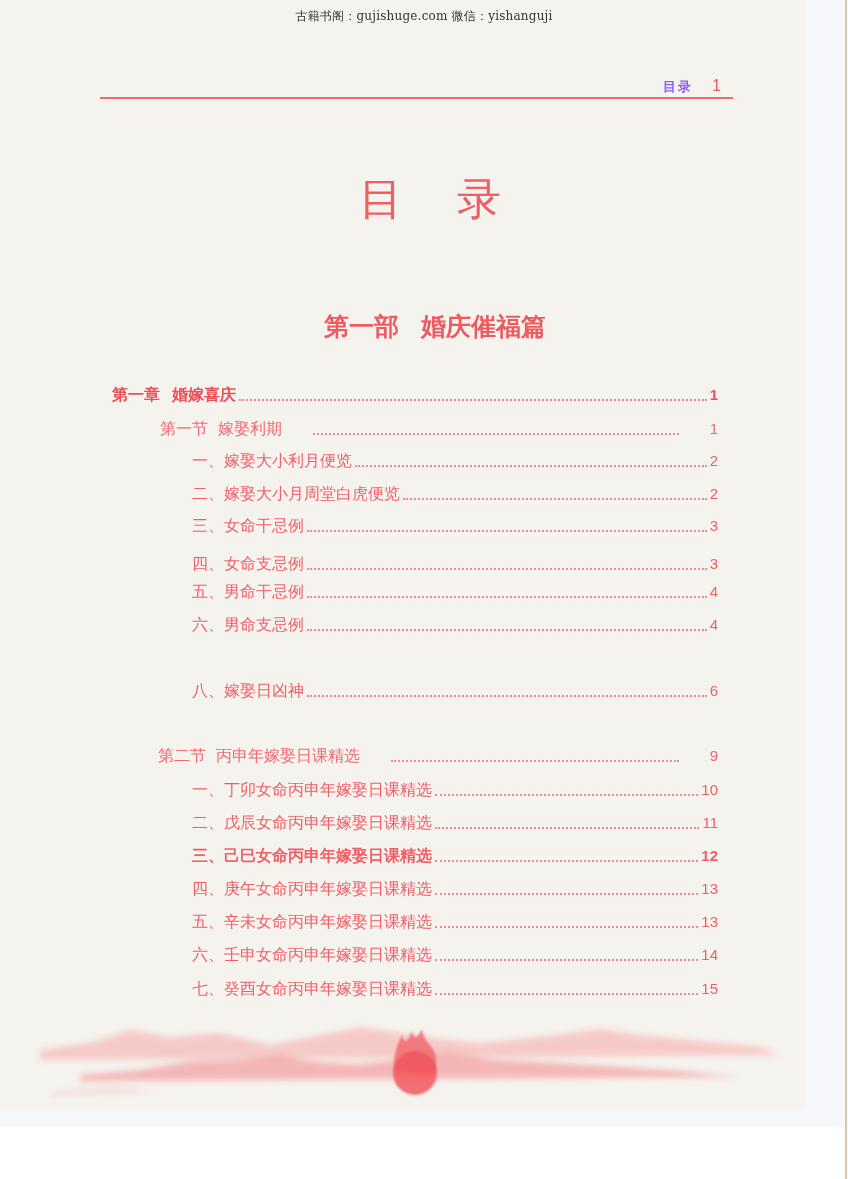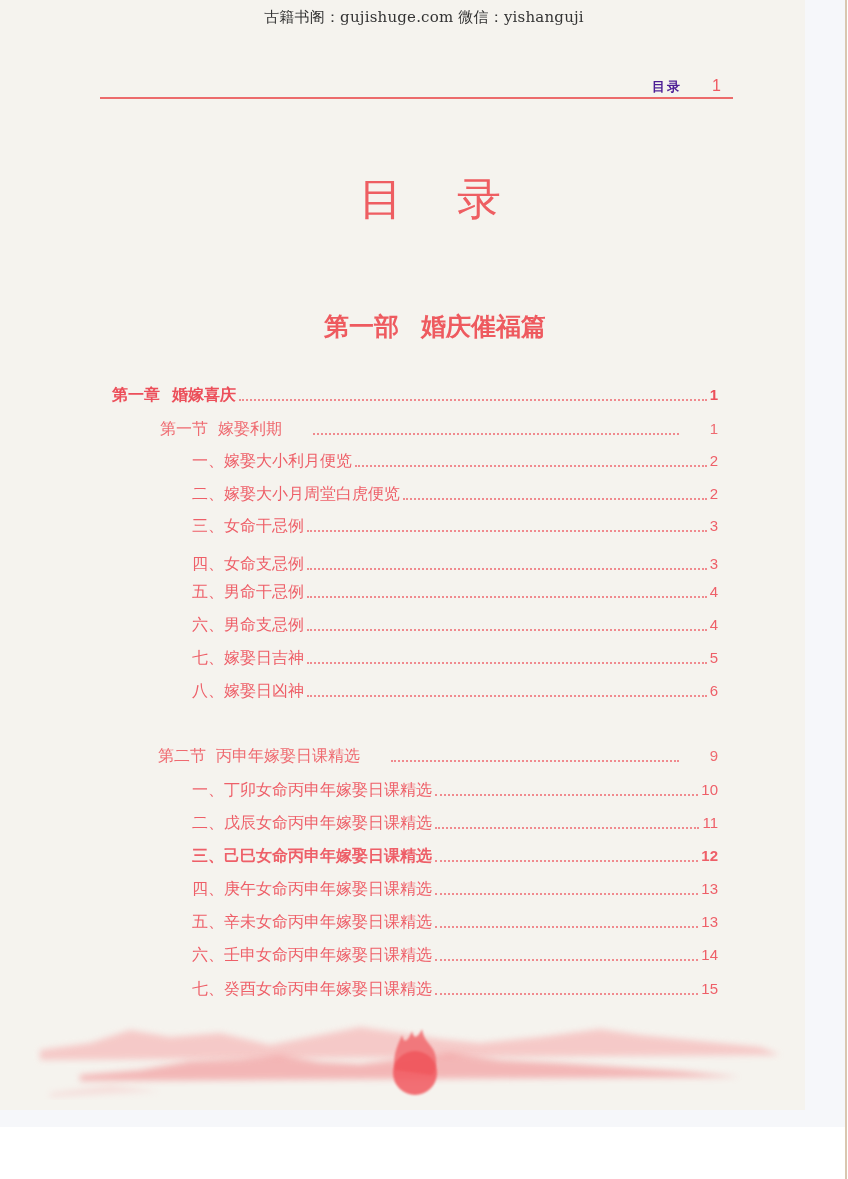--- a/index.html
+++ b/index.html
@@ -16,30 +16,30 @@
     position: absolute; left: 845px; top: 0; width: 2px; height: 1179px;
     background: #d9c7b0;
   }
   .page {
     position: absolute; left: 0; top: 0; width: 805px; height: 1110px;
     background: #f5f3ee;
   }
   .watermark {
     position: absolute; top: 8px; left: 0; width: 848px; text-align: center;
     font-family: "DejaVu Serif", "Liberation Serif", serif;
-    font-size: 15px; color: #333; letter-spacing: 0.2px;
+    font-size: 12px; color: #333; letter-spacing: 0.2px;
   }
   .running-header {
     position: absolute; left: 100px; width: 633px; top: 77px; height: 20px;
     border-bottom: 2px solid #ec6b6b;
   }
   .running-header .hdr-title {
-    position: absolute; right: 51px; top: 1px;
+    position: absolute; right: 40px; top: 1px;
     font-family: "DejaVu Sans", "Liberation Sans", sans-serif;
-    font-size: 13px; font-weight: bold; color: #4c1d95; letter-spacing: 2px;
+    font-size: 13px; font-weight: bold; color: #8b5cf6; letter-spacing: 2px;
   }
   .running-header .hdr-page {
     position: absolute; right: 12px; top: 0px;
     font-family: "Liberation Sans", sans-serif;
     font-size: 16px; color: #ef5b63;
   }
   .main-title {
     position: absolute; top: 170px; left: 0; width: 880px; text-align: center;
     font-size: 44px; color: #ee5e62; letter-spacing: 20px;
   }
@@ -127,25 +127,20 @@
     </div>
     <div class="toc-row item" style="left:192px; width:526px; top:582px;">
       <span class="lbl"><span>五、</span><span>男命干忌例</span></span>
       <span class="dots"></span>
       <span class="pg">4</span>
     </div>
     <div class="toc-row item" style="left:192px; width:526px; top:615px;">
       <span class="lbl"><span>六、</span><span>男命支忌例</span></span>
       <span class="dots"></span>
       <span class="pg">4</span>
-    </div>
-    <div class="toc-row item" style="left:192px; width:526px; top:648px;">
-      <span class="lbl"><span>七、</span><span>嫁娶日吉神</span></span>
-      <span class="dots"></span>
-      <span class="pg">5</span>
     </div>
     <div class="toc-row item" style="left:192px; width:526px; top:681px;">
       <span class="lbl"><span>八、</span><span>嫁娶日凶神</span></span>
       <span class="dots"></span>
       <span class="pg">6</span>
     </div>
 
     <div class="toc-row section" style="left:158px; width:560px; top:746px;">
       <span class="lbl"><span>第二节</span><span class="gap" style="width:10px"></span><span>丙申年嫁娶日课精选</span></span>
       <span class="dots"></span>

